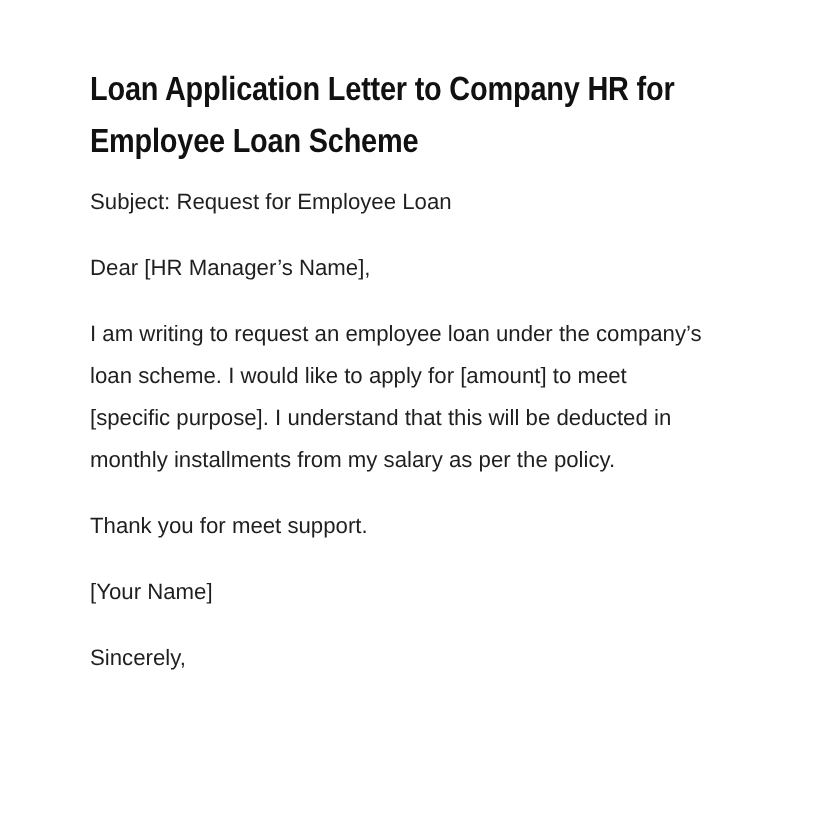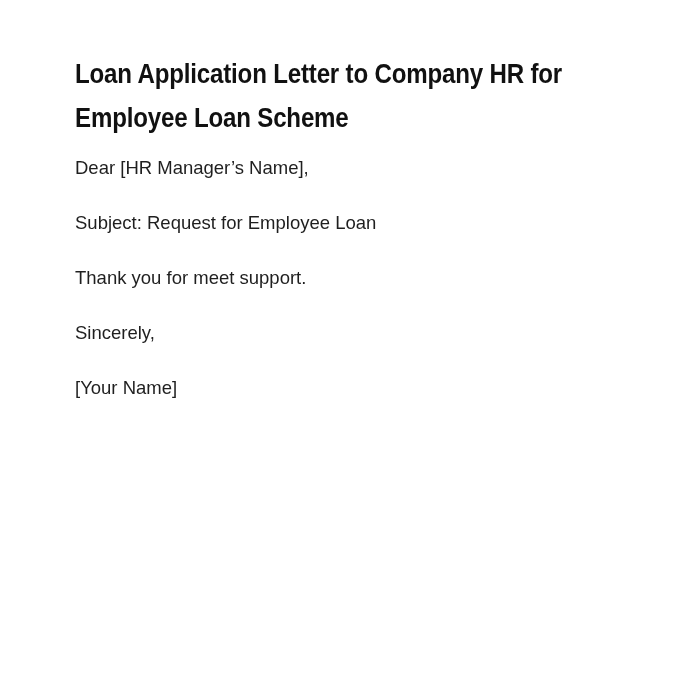--- a/index.html
+++ b/index.html
@@ -37,25 +37,29 @@
   }
 </style>
 </head>
 <body>
 
 <div class="page">
 
   <h1 class="letter-title">Loan Application Letter to Company HR for
 Employee Loan Scheme</h1>
 
+  <p class="body-text">Subject: Request for Employee Loan</p>
+
   <p class="body-text">Dear [HR Manager’s Name],</p>
 
-  <p class="body-text">Subject: Request for Employee Loan</p>
-
+  <p class="body-text">I am writing to request an employee loan under the company’s
+loan scheme. I would like to apply for [amount] to meet
+[specific purpose]. I understand that this will be deducted in
+monthly installments from my salary as per the policy.</p>
 
 
   <p class="body-text">Thank you for meet support.</p>
 
+  <p class="body-text">[Your Name]</p>
+
   <p class="body-text">Sincerely,</p>
-
-  <p class="body-text">[Your Name]</p>
 
 </div>
 
 </body></html>

